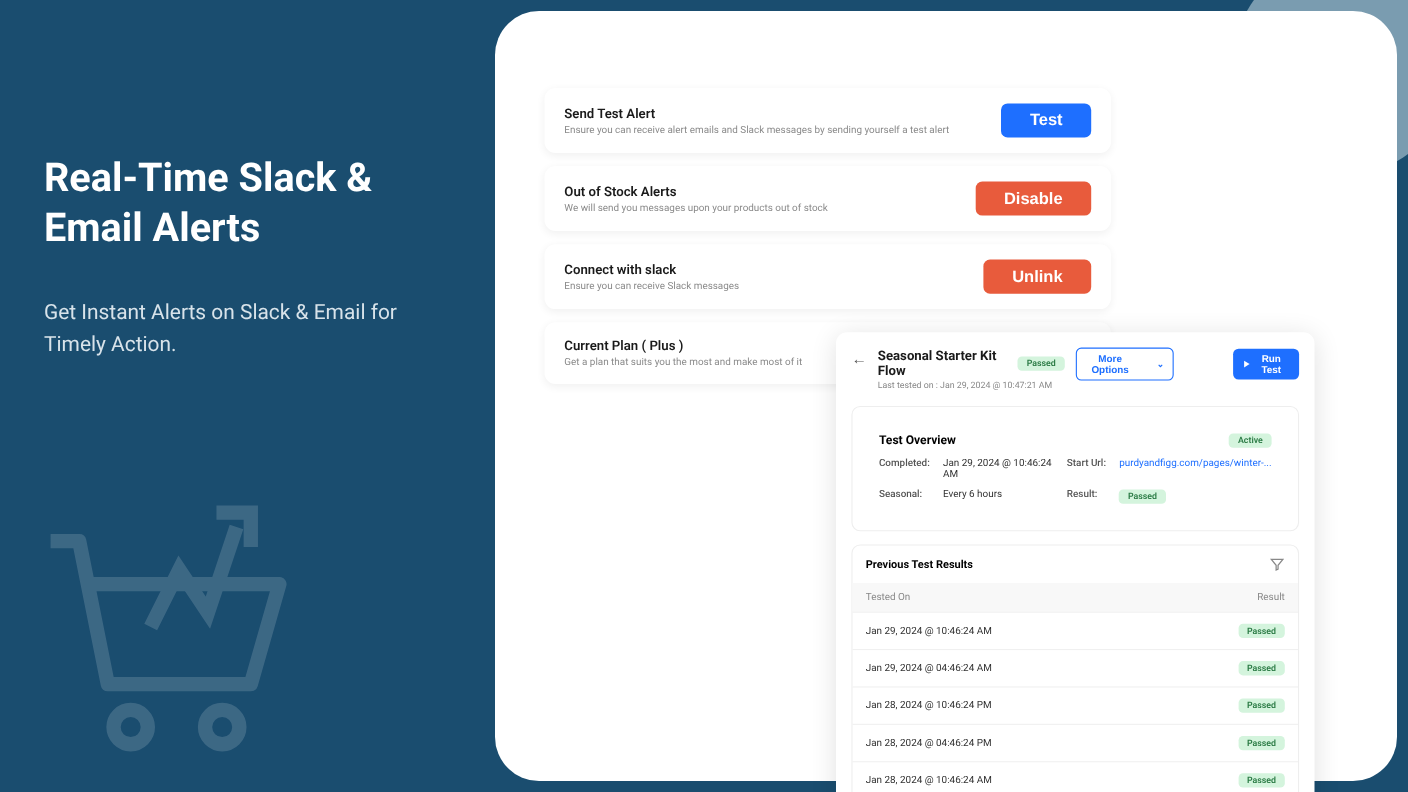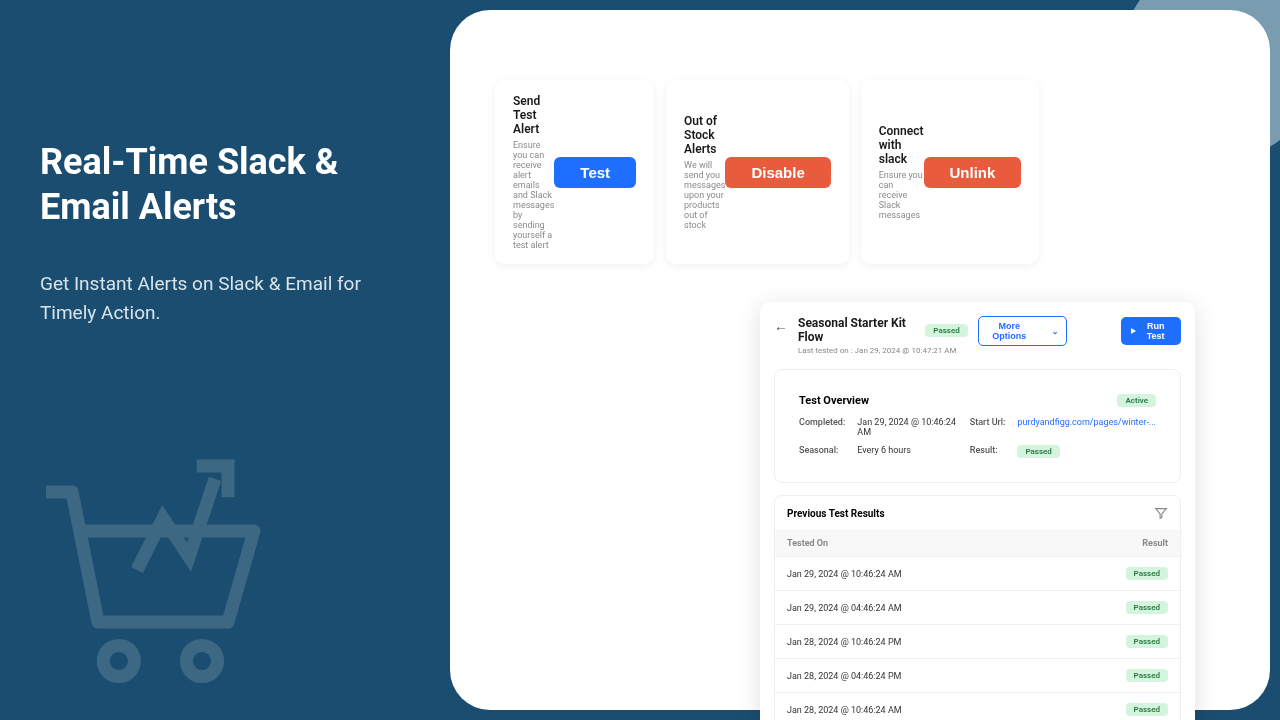--- a/index.html
+++ b/index.html
@@ -36,21 +36,21 @@
 }
 .white-card {
   position: absolute; left: 450px; top: 10px;
   width: 820px; height: 700px;
   background: #fff;
   border-radius: 40px;
 }
 .settings-panel {
   position: absolute; left: 495px; top: 80px;
   width: 515px;
-  display: flex; flex-direction: row; gap: 12px;
+  display: flex; flex-direction: column; gap: 12px;
 }
 .setting-card {
   background: #fff;
   border-radius: 10px;
   padding: 14px 18px;
   box-shadow: 0 2px 8px rgba(0,0,0,0.06);
   display: flex; justify-content: space-between; align-items: center;
 }
 .setting-text h3 {
   font-size: 12px; font-weight: 600; color: #1a1a1a;
@@ -143,21 +143,21 @@
 }
 .results-title {
   font-size: 10px; font-weight: 700;
 }
 .filter-icon {
   width: 14px; height: 14px; color: #888;
 }
 .results-cols {
   display: flex; justify-content: space-between;
   padding: 8px 12px; background: #f8f8f8;
-  font-size: 9px; color: #888; font-weight: bold;
+  font-size: 9px; color: #888;
 }
 .result-row {
   display: flex; justify-content: space-between; align-items: center;
   padding: 10px 12px; border-top: 1px solid #f0f0f0;
   font-size: 9px;
 }
 .result-date { color: #333; }
 </style>
 </head>
 <body>
@@ -193,20 +193,26 @@
     </div>
     <button class="btn btn-orange">Disable</button>
   </div>
   <div class="setting-card">
     <div class="setting-text">
       <h3>Connect with slack</h3>
       <p>Ensure you can receive Slack messages</p>
     </div>
     <button class="btn btn-orange">Unlink</button>
   </div>
+  <div class="setting-card">
+    <div class="setting-text">
+      <h3>Current Plan ( Plus )</h3>
+      <p>Get a plan that suits you the most and make most of it</p>
+    </div>
+  </div>
 </div>
 
 <div class="flow-panel">
   <div class="flow-header">
     <span class="back-arrow">←</span>
     <div>
       <div class="flow-title-row">
         <span class="flow-title">Seasonal Starter Kit Flow</span>
         <span class="badge badge-passed">Passed</span>
       </div>

